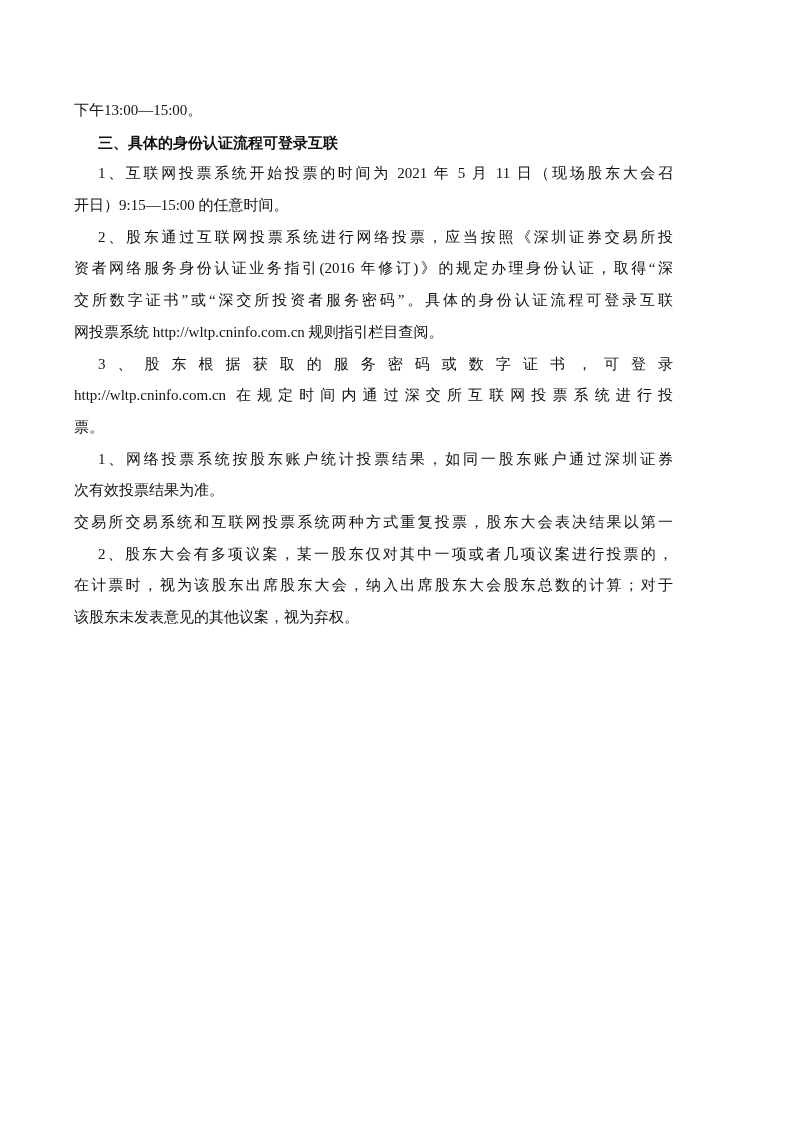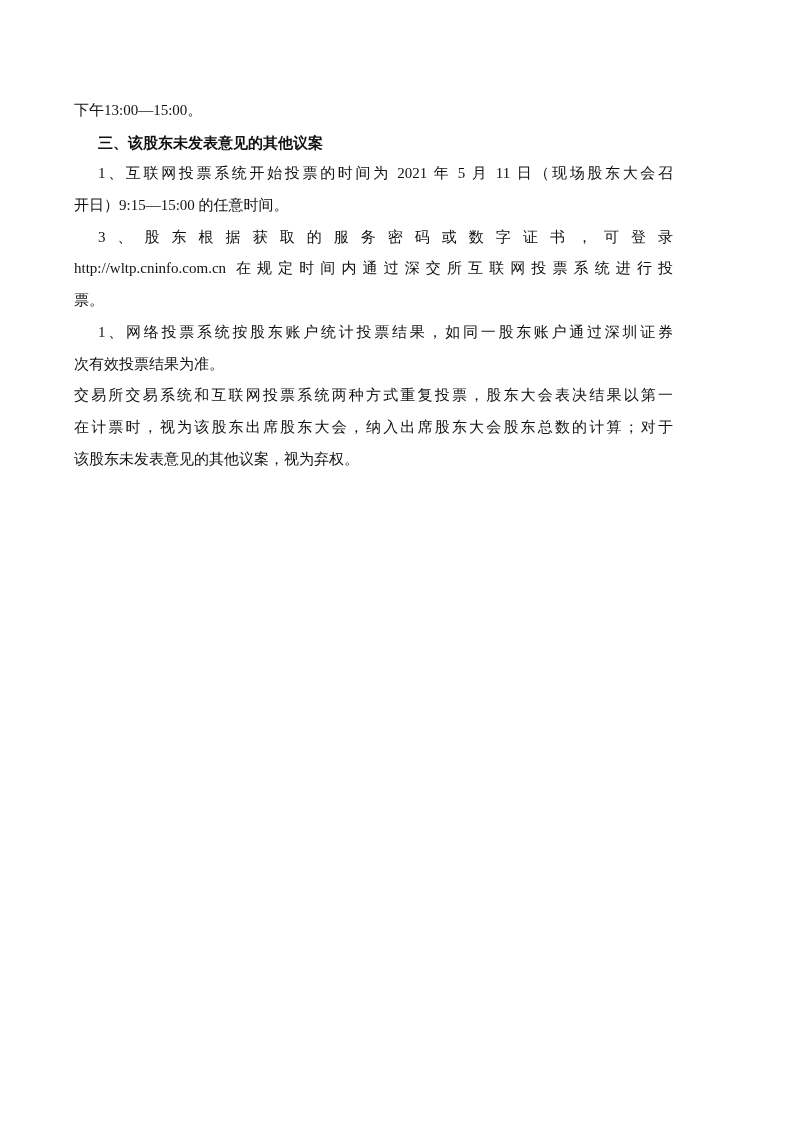--- a/index.html
+++ b/index.html
@@ -41,34 +41,41 @@
 </style>
 </head>
 <body>
 
 <div class="page">
   <div class="doc">
       <div class="para">
         <div class="line">下午13:00—15:00。</div>
       </div>
       <div class="para heading">
-        <div class="line indent">三、该股东未发表意见的其他议案</div>
+        <div class="line indent">三、具体的身份认证流程可登录互联</div>
       </div>
       <div class="para">
         <div class="line indent j">1、互联网投票系统开始投票的时间为 2021 年 5 月 11 日（现场股东大会召</div>
         <div class="line">开日）9:15—15:00 的任意时间。</div>
+      </div>
+      <div class="para">
+        <div class="line indent j">2、股东通过互联网投票系统进行网络投票，应当按照《深圳证券交易所投</div>
+        <div class="line j">资者网络服务身份认证业务指引(2016 年修订)》的规定办理身份认证，取得“深</div>
+        <div class="line j">交所数字证书”或“深交所投资者服务密码”。具体的身份认证流程可登录互联</div>
+        <div class="line">网投票系统 http://wltp.cninfo.com.cn 规则指引栏目查阅。</div>
       </div>
       <div class="para">
         <div class="line indent j">3、股东根据获取的服务密码或数字证书，可登录</div>
         <div class="line j">http://wltp.cninfo.com.cn 在规定时间内通过深交所互联网投票系统进行投</div>
         <div class="line">票。</div>
       </div>
       <div class="para">
         <div class="line indent j">1、网络投票系统按股东账户统计投票结果，如同一股东账户通过深圳证券</div>
         <div class="line">次有效投票结果为准。</div>
         <div class="line j">交易所交易系统和互联网投票系统两种方式重复投票，股东大会表决结果以第一</div>
       </div>
       <div class="para">
+        <div class="line indent j">2、股东大会有多项议案，某一股东仅对其中一项或者几项议案进行投票的，</div>
         <div class="line j">在计票时，视为该股东出席股东大会，纳入出席股东大会股东总数的计算；对于</div>
         <div class="line">该股东未发表意见的其他议案，视为弃权。</div>
       </div>
     </div>
 </div>
 
 </body></html>

